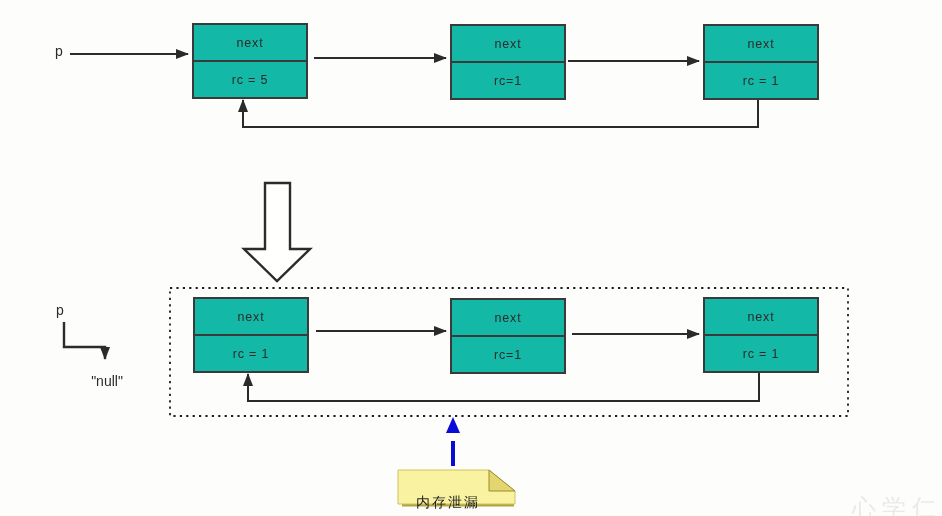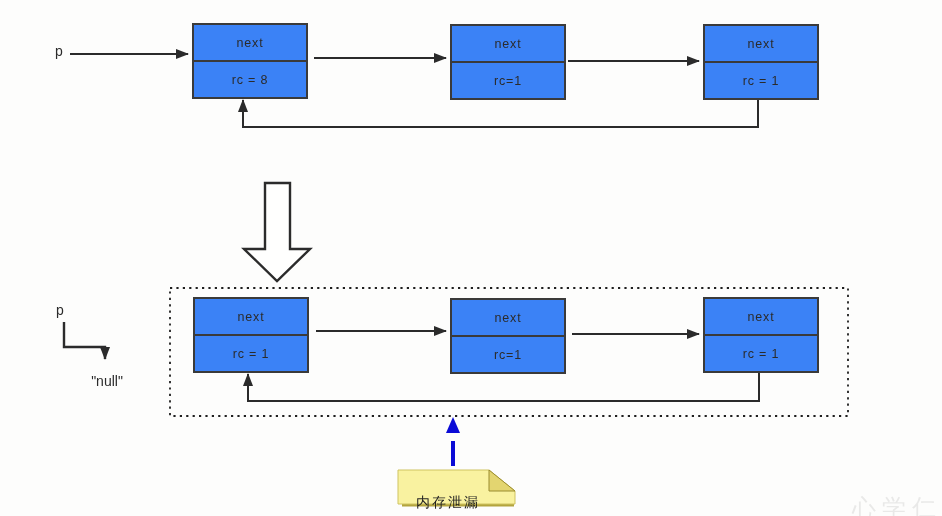--- a/index.html
+++ b/index.html
@@ -19,21 +19,21 @@
     position: absolute;
     left: 0;
     top: 0;
     z-index: 1;
   }
   .node {
     position: absolute;
     z-index: 2;
     width: 112px;
     height: 72px;
-    background: #3b82f6;
+    background: #14b8a6;
     border: 2px solid #3a3a3a;
     display: flex;
     flex-direction: column;
     box-sizing: content-box;
   }
   .node .cell {
     flex: 1;
     display: flex;
     align-items: center;
     justify-content: center;
@@ -120,21 +120,21 @@
 
     <line x1="402" y1="505" x2="514" y2="505" stroke-width="3" stroke="#b3a43e"></line>
     <path d="M398,470 H489 L515,491 V504 H398 Z" stroke="#cfc360" stroke-width="1" fill="#f9f2a0"></path>
     <path d="M489,470 V491 H515 Z" stroke="#9a8c30" stroke-width="1" fill="#e3d570"></path>
   </svg>
 
   <div class="plabel" style="left:55px; top:43px;">p</div>
 
   <div class="node" style="left:192px; top:23px;">
     <div class="cell top">next</div>
-    <div class="cell">rc = 8</div>
+    <div class="cell">rc = 5</div>
   </div>
   <div class="node" style="left:450px; top:24px;">
     <div class="cell top">next</div>
     <div class="cell">rc=1</div>
   </div>
   <div class="node" style="left:703px; top:24px;">
     <div class="cell top">next</div>
     <div class="cell">rc = 1</div>
   </div>
 

